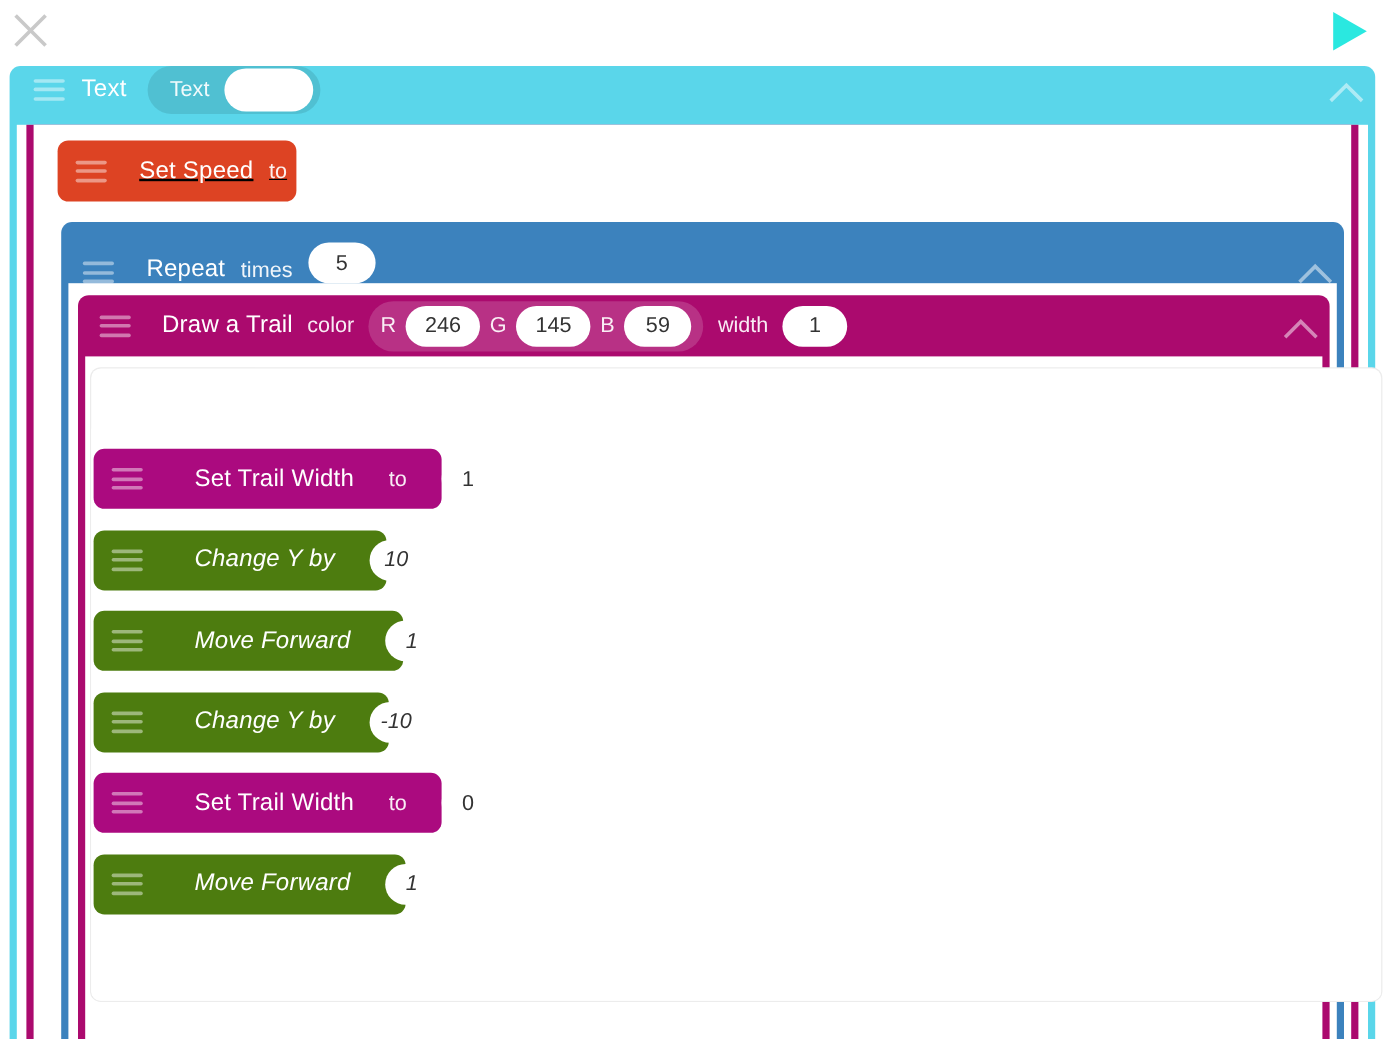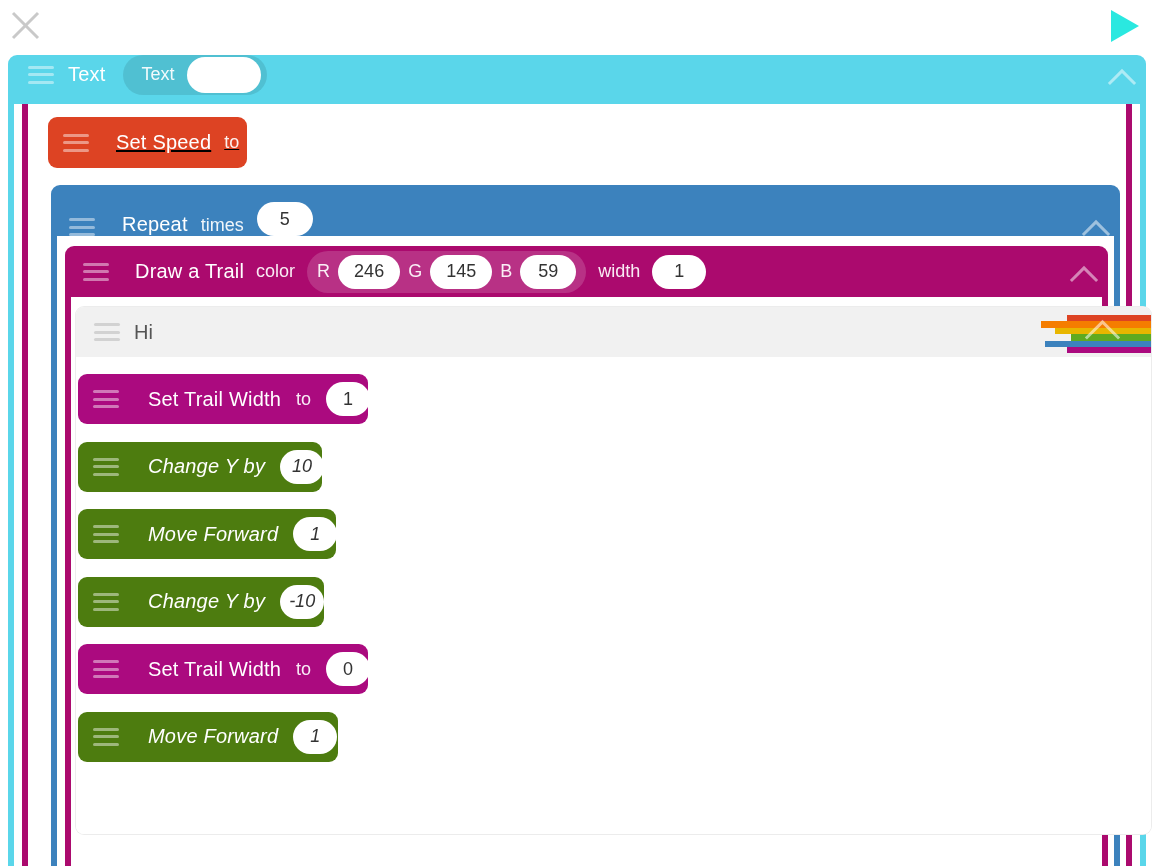--- a/index.html
+++ b/index.html
@@ -304,21 +304,21 @@
     background: #ffffff;
   }
 
   .b-row {
     position: absolute;
     height: 50px;
     border-radius: 9px;
     display: flex;
     align-items: center;
     padding: 0 8px 0 15px;
-    gap: 15px;
+    gap: 29px;
     box-sizing: border-box;
   }
   .b-magenta { background: #ab0a7f; }
   .b-orange  { background: #4d7c0f; font-style: italic; }
   .b-row .field { min-width: 44px; }
 </style>
 </head>
 <body>
 
 <div class="topbar">
@@ -402,37 +402,20 @@
                 </span>
                 <span class="sublabel">width</span>
                 <span class="field" style="min-width:54px">1</span>
                 <div style="flex:1"></div>
                 <div class="chev"></div>
               </div>
 
               <div class="c-trail-body">
 
                 <div class="c-hi">
-                  <div class="c-hi-head">
-                    <div class="hamburger dark">
-                      <span></span>
-                        <span></span>
-                        <span></span>
-                    </div>
-                    <span class="hi-label">Hi</span>
-                    <div class="rainbow">
-                        <i style="background: rgb(171, 10, 127); width: 84px; top: 32px;"></i>
-                        <i style="background: rgb(60, 130, 189); width: 106px; top: 25.6px;"></i>
-                        <i style="background: rgb(95, 170, 32); width: 80px; top: 19.2px;"></i>
-                        <i style="background: rgb(232, 182, 0); width: 96px; top: 12.8px;"></i>
-                        <i style="background: rgb(245, 125, 0); width: 110px; top: 6.4px;"></i>
-                        <i style="background: rgb(221, 67, 35); width: 84px; top: 0px;"></i>
-                      <div class="chev-overlay"></div>
-                    </div>
-                  </div>
                   <div class="c-hi-body">
                       <div class="b-row b-magenta" style="left: 2px; top: 17px; width: 290px;">
                         <div class="hamburger">
                           <span></span>
                           <span></span>
                           <span></span>
                         </div>
                         <span class="label">Set Trail Width</span>
                         <span class="sublabel">to</span>
                         <span class="field">1</span>

